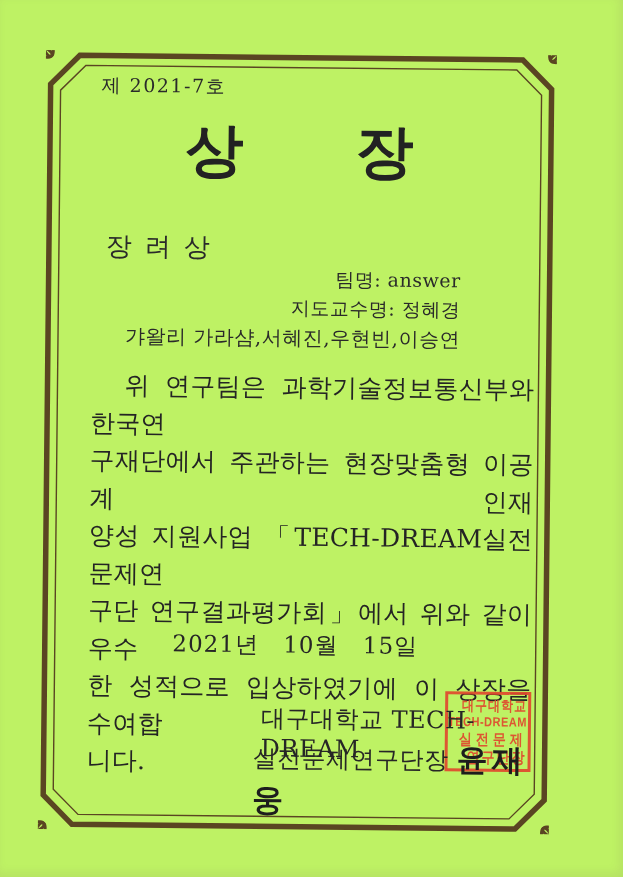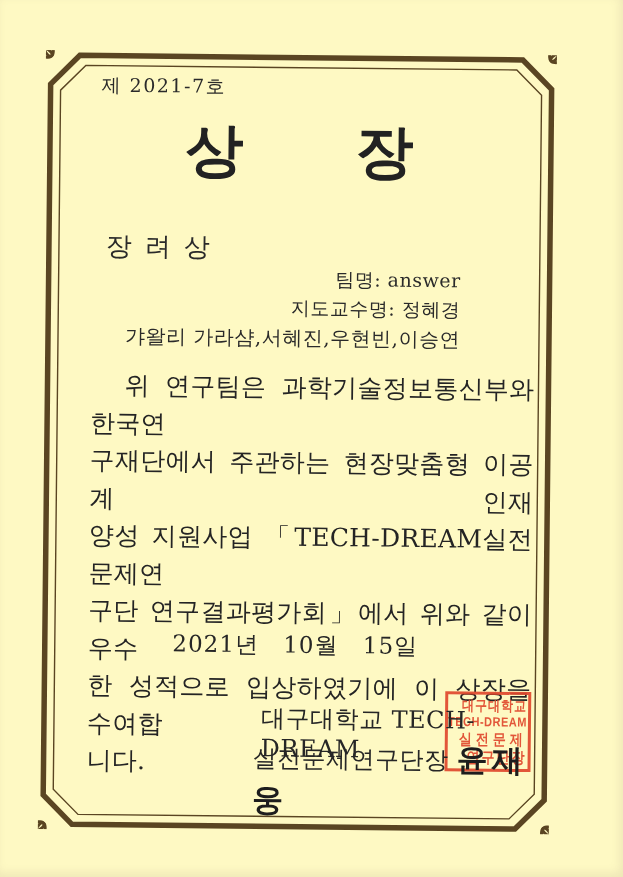--- a/index.html
+++ b/index.html
@@ -4,21 +4,21 @@
 <style>
   html,body{margin:0;padding:0;}
   body{
     width:623px;height:877px;
     background:#f2f1ee;
     font-family:"DejaVu Serif","Liberation Serif",serif;
     overflow:hidden;
   }
   .page{
     position:relative;width:623px;height:877px;
-    background:#fef9c3;
+    background:#bef264;
     box-shadow:inset -3px -4px 10px rgba(120,110,95,.12);
   }
   .certificate{
     position:absolute;left:46px;top:50px;width:511px;height:779px;
     transform:rotate(0.6deg);transform-origin:0 0;
     color:#262626;
   }
   .frame{position:absolute;left:0;top:0;}
   .doc-number{
     position:absolute;left:56px;top:22px;

